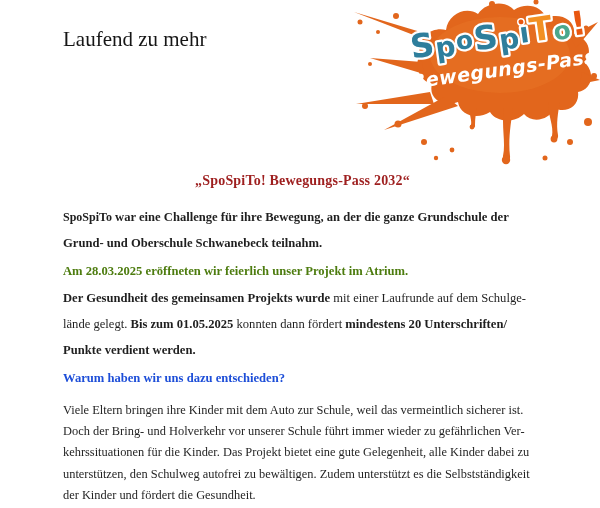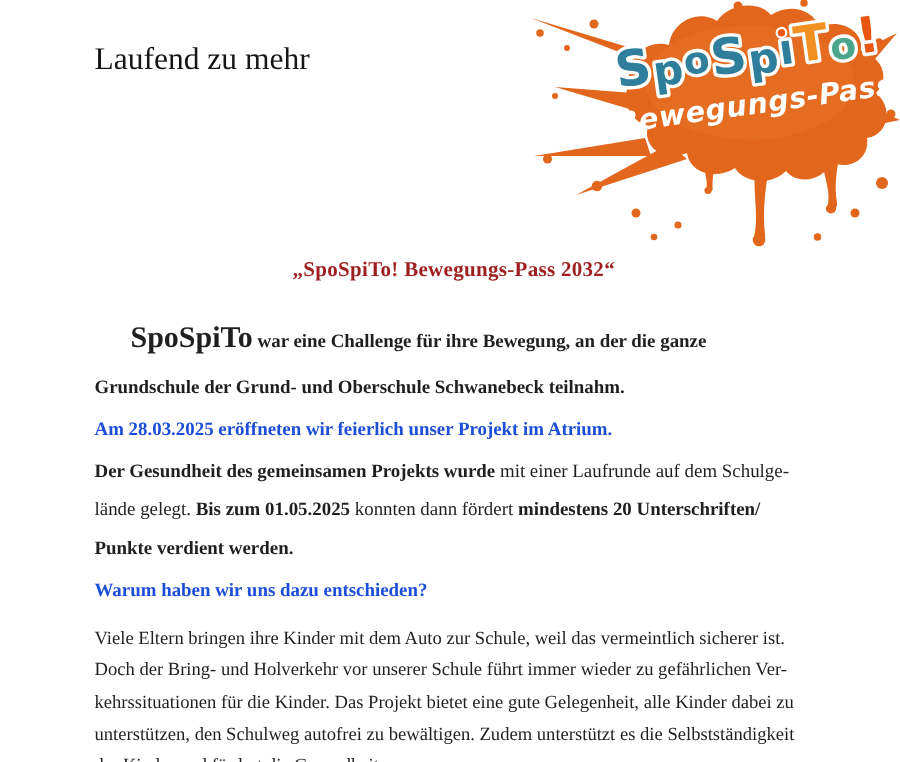--- a/index.html
+++ b/index.html
@@ -20,21 +20,21 @@
                line-height:20px;color:var(--red,#9E1F1F);letter-spacing:.2px;}
   .para{margin:0;font-size:12.6px;line-height:2.05;}
   .para.tight{font-size:12.4px;line-height:1.72;}
   .p1{margin-top:14px;}
   .p-green{margin-top:2px;}
   .p2{margin-top:2px;}
   .p-blue{margin-top:2px;}
   .p3{margin-top:8px;}
   .run-regular{font-weight:normal;}
   .run-bold{font-weight:bold;}
-  .run-lead{font-weight:bold;font-size:20px;margin-left:24px;}
+  .run-lead{font-weight:bold;font-size:12px;}
 </style>
 </head>
 <body>
 
 <div class="page">
 
   <header>
     <h1 class="page-title">
       <span>Laufend zu mehr</span>
     </h1>
@@ -87,21 +87,21 @@
         </g>
       </svg>
     </div>
   </header>
 
   <main class="content">
     <h2 class="doc-heading">„SpoSpiTo! Bewegungs-Pass 2032“</h2>
 
     <p class="para p1"><span class="run-lead">SpoSpiTo</span><span class="run-bold"> war eine Challenge für ihre Bewegung, an der die ganze Grundschule der Grund- und Oberschule Schwanebeck teilnahm.</span></p>
 
-    <p class="para p-green" style="color: #1d4ed8;"><span class="run-bold">Am 28.03.2025 eröffneten wir feierlich unser Projekt im Atrium.</span></p>
+    <p class="para p-green" style="color: #4d7c0f;"><span class="run-bold">Am 28.03.2025 eröffneten wir feierlich unser Projekt im Atrium.</span></p>
 
     <p class="para p2"><span class="run-bold">Der Gesundheit des gemeinsamen Projekts wurde </span><span class="run-regular">mit einer Laufrunde auf dem Schulge-lände gelegt. </span><span class="run-bold">Bis zum 01.05.2025 </span><span class="run-regular">konnten dann fördert </span><span class="run-bold">mindestens 20 Unterschriften/ Punkte verdient werden.</span></p>
 
     <p class="para p-blue" style="color: #1d4ed8;"><span class="run-bold">Warum haben wir uns dazu entschieden?</span></p>
 
     <p class="para tight p3"><span class="run-regular">Viele Eltern bringen ihre Kinder mit dem Auto zur Schule, weil das vermeintlich sicherer ist. Doch der Bring- und Holverkehr vor unserer Schule führt immer wieder zu gefährlichen Ver-kehrssituationen für die Kinder. Das Projekt bietet eine gute Gelegenheit, alle Kinder dabei zu unterstützen, den Schulweg autofrei zu bewältigen. Zudem unterstützt es die Selbstständigkeit der Kinder und fördert die Gesundheit.</span></p>
   </main>
 
 </div>
 

